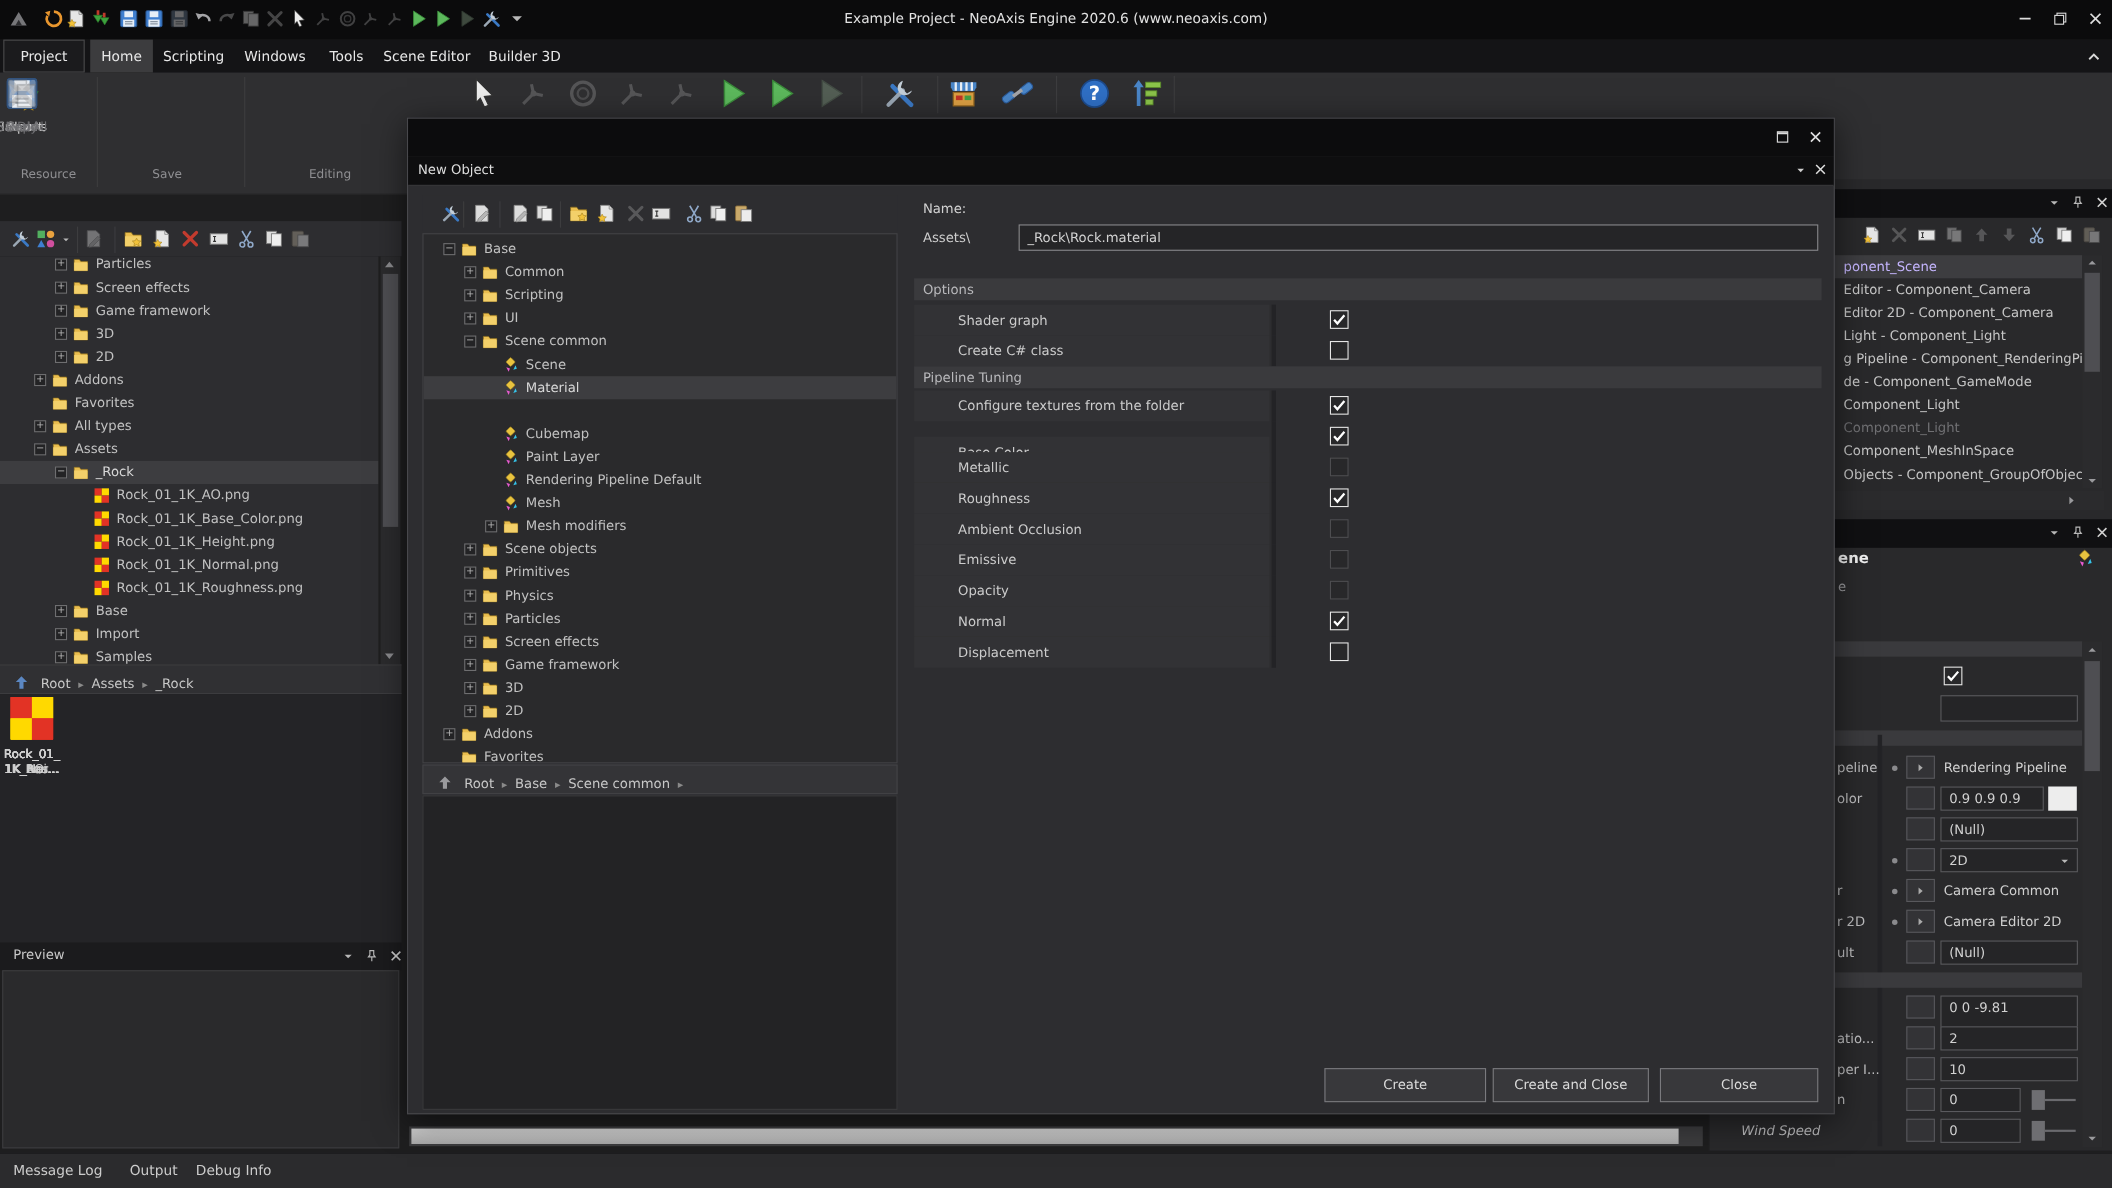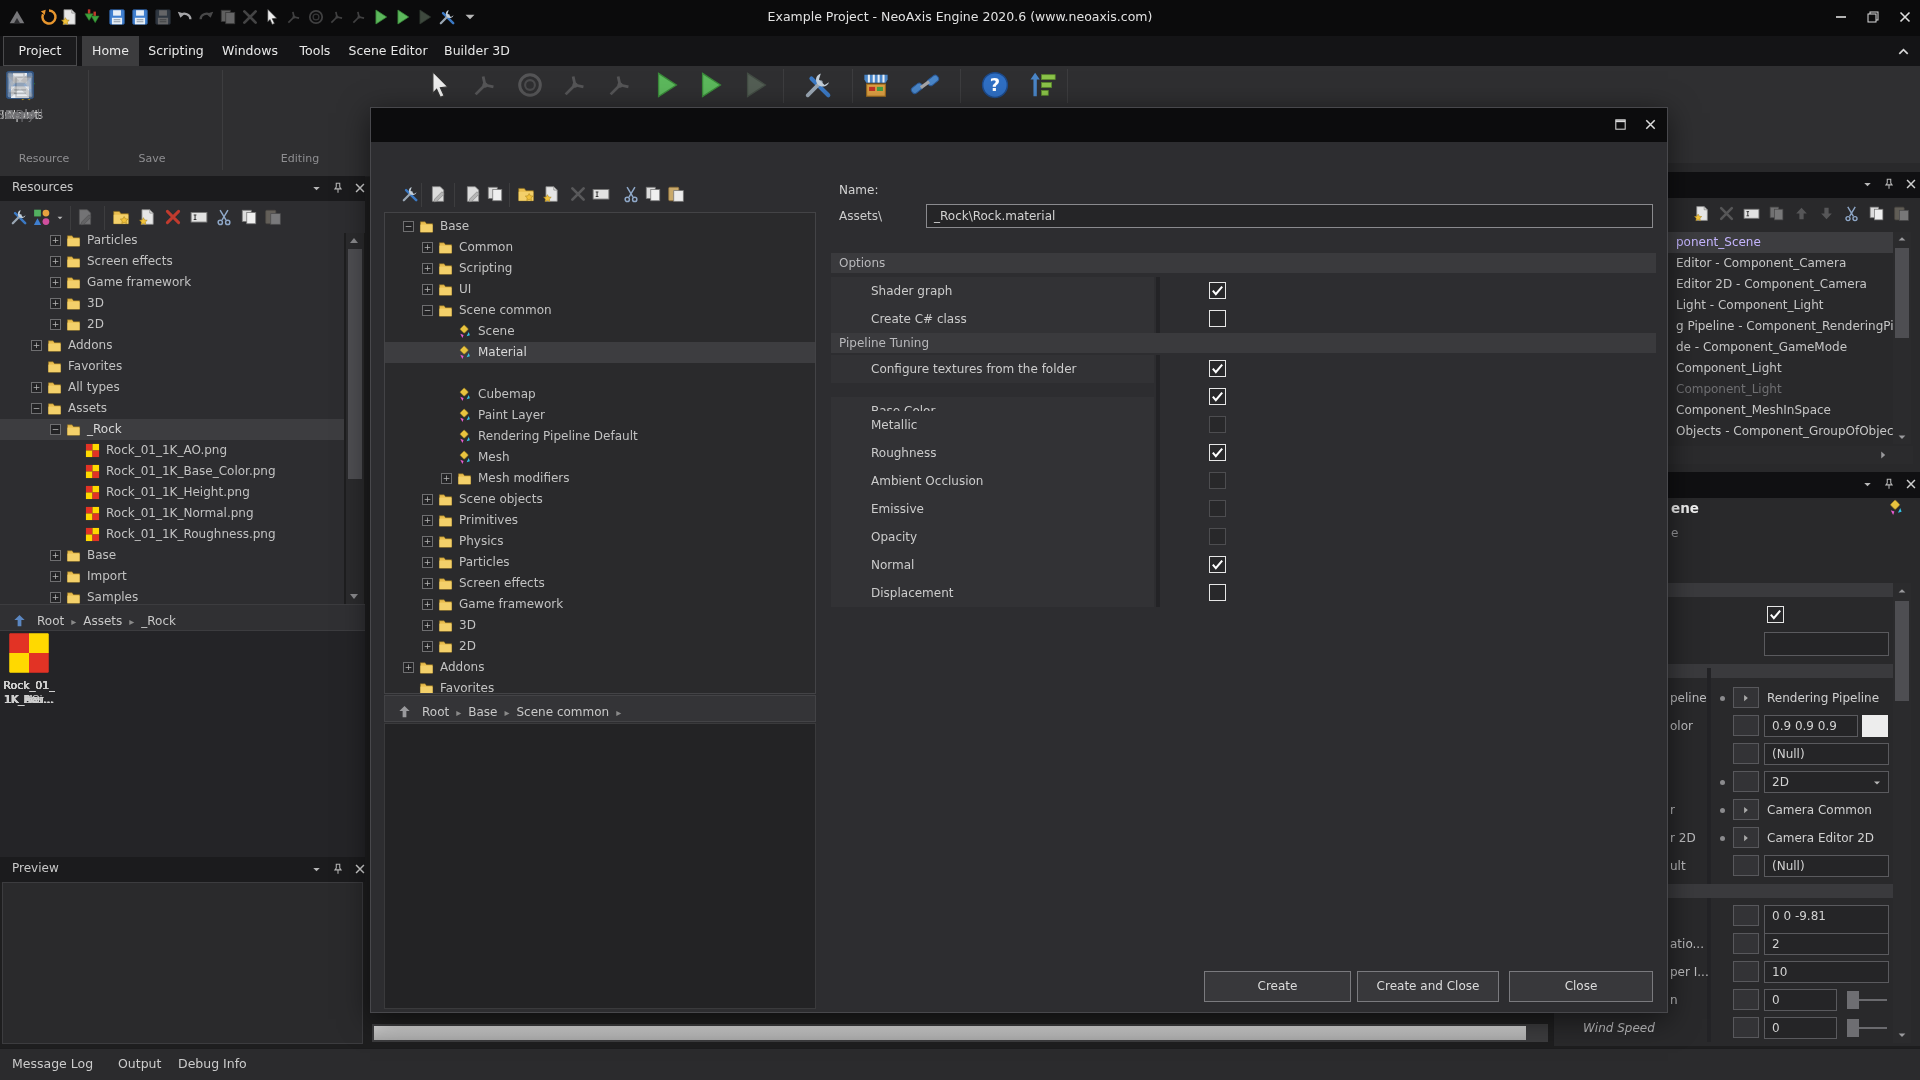--- a/index.html
+++ b/index.html
@@ -410,38 +410,20 @@
           <rect x="7.2" y="6.7" width="5.4" height="2.6" fill="#8bc34a" stroke="#5a8a2a" stroke-width=".4"></rect>
           <rect x="7.2" y="10.9" width="3.6" height="2.6" fill="#8bc34a" stroke="#5a8a2a" stroke-width=".4"></rect>
         </svg>
       </span>
       <div class="vsep" style="left: 783px; top: 3px; height: 34px;"></div>
       <div class="vsep" style="left: 852px; top: 3px; height: 34px;"></div>
       <div class="vsep" style="left: 960px; top: 3px; height: 34px;"></div>
       <div class="vsep" style="left: 1067px; top: 3px; height: 34px;"></div>
     </div>
 
-  <div class="panel-hdr" style="left:0;top:176px;width:365px;height:25px">
-    <span class="t">Resources</span>
-  <span class="icn" style="left: 310px; top: 6px; width: 13px; height: 13px;">
-        <svg viewBox="0 0 16 16">
-          <path d="M4 6l4 4 4-4z" fill="#b8b8b8"></path>
-        </svg>
-      </span>
-      <span class="icn" style="left: 331px; top: 5px; width: 14px; height: 14px;">
-        <svg viewBox="0 0 16 16">
-          <path d="M6 2.5h4v4.5l1.5 2h-7L6 7zM8 9v4.5" stroke="#b8b8b8" stroke-width="1.2" fill="none"></path>
-        </svg>
-      </span>
-      <span class="icn" style="left: 353px; top: 5px; width: 14px; height: 14px;">
-        <svg viewBox="0 0 16 16">
-          <path d="M3.5 3.5l9 9M12.5 3.5l-9 9" stroke="#cfcfcf" stroke-width="1.7"></path>
-        </svg>
-      </span>
-    </div>
   <div class="toolbar" id="res-toolbar" style="left:0;top:201px;width:365px;height:32px">
       <span class="icn" style="left: 10px; top: 7px; width: 18px; height: 18px;">
         <svg viewBox="0 0 16 16">
           <path d="M13.5 13.5L4.5 4.5" stroke="#3b79c4" stroke-width="2.2" stroke-linecap="round"></path>
           <path d="M2.5 13.5l7-7" stroke="#9aa7b4" stroke-width="2" stroke-linecap="round"></path>
           <path d="M9.5 1.8a3.6 3.6 0 1 0 4.4 4.7L11.5 8 8.5 5z" fill="#c3ced8"></path>
         </svg>
       </span>
       <span class="icn" style="left: 33px; top: 7px; width: 18px; height: 18px;">
         <svg viewBox="0 0 16 16">
@@ -1030,20 +1012,29 @@
   <div id="dialog">
     <div id="dlg-outerbar">
       <div class="abs" style="left:1242px;top:9px"><svg width="15" height="15" viewBox="0 0 16 16">
             <rect x="3" y="3" width="10" height="10" fill="none" stroke="#ddd" stroke-width="1.1"></rect>
             <path d="M3 4.5h10" stroke="#ddd" stroke-width="2"></path>
           </svg></div>
       <div class="abs" style="left:1272px;top:9px"><svg width="15" height="15" viewBox="0 0 16 16">
             <path d="M3.5 3.5l9 9M12.5 3.5l-9 9" stroke="#ddd" stroke-width="1.6"></path>
           </svg></div>
     </div>
+    <div id="dlg-titlebar">
+      <div id="dlg-title">New Object</div>
+      <div class="abs" style="left:1260px;top:7px"><svg width="12" height="12" viewBox="0 0 16 16">
+            <path d="M4 6l4 4 4-4z" fill="#cfcfcf"></path>
+          </svg></div>
+      <div class="abs" style="left:1277px;top:5px"><svg width="14" height="14" viewBox="0 0 16 16">
+            <path d="M3.5 3.5l9 9M12.5 3.5l-9 9" stroke="#ddd" stroke-width="1.6"></path>
+          </svg></div>
+    </div>
     <div class="toolbar" id="dlg-toolbar" style="left:13px;top:70px;width:432px;height:32px;background:#2d2d30">
         <span class="icn" style="left: 17px; top: 7px; width: 18px; height: 18px;">
           <svg viewBox="0 0 16 16">
             <path d="M13.5 13.5L4.5 4.5" stroke="#3b79c4" stroke-width="2.2" stroke-linecap="round"></path>
             <path d="M2.5 13.5l7-7" stroke="#9aa7b4" stroke-width="2" stroke-linecap="round"></path>
             <path d="M9.5 1.8a3.6 3.6 0 1 0 4.4 4.7L11.5 8 8.5 5z" fill="#c3ced8"></path>
           </svg>
         </span>
         <span class="icn" style="left: 45px; top: 7px; width: 18px; height: 18px;">
           <svg viewBox="0 0 16 16">

